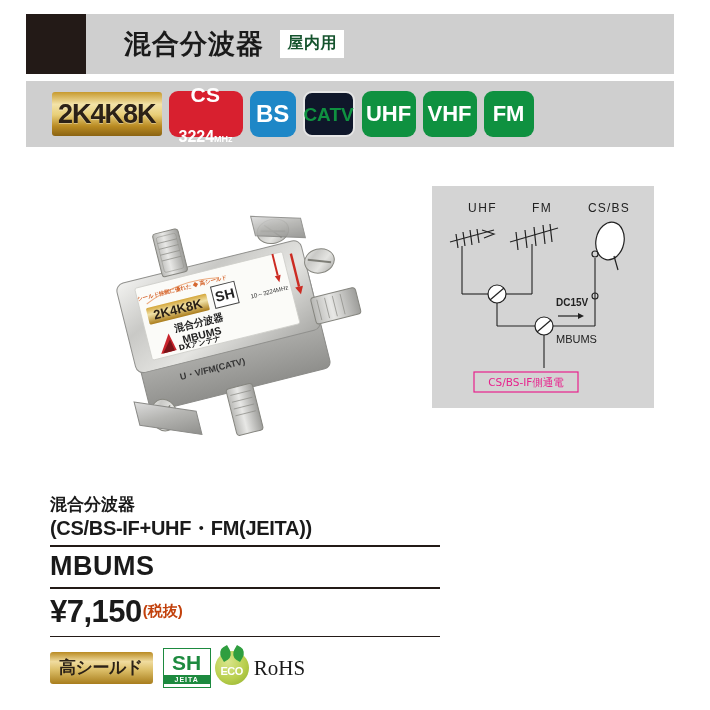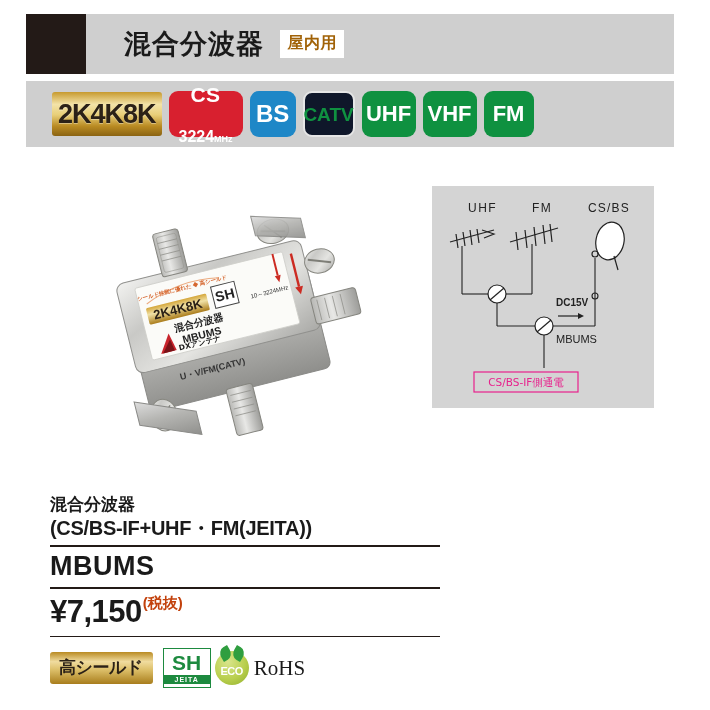--- a/index.html
+++ b/index.html
@@ -14,21 +14,21 @@
   .header-bar{
     position:absolute;left:26px;top:14px;width:648px;height:60px;
     background:#cfcfcf;display:flex;align-items:center;
   }
   .header-block{width:60px;height:60px;background:#231a17;flex:none;}
   .header-title{
     font-size:27px;font-weight:bold;color:#1a1a1a;letter-spacing:1px;
     margin-left:38px;line-height:1;
   }
   .header-tag{
-    display:inline-block;background:#ffffff;color:#a16207;
+    display:inline-block;background:#ffffff;color:#14532d;
     font-size:16px;font-weight:bold;padding:3px 7px 4px 7px;
     margin-left:12px;vertical-align:5px;letter-spacing:0.5px;
   }
 
   
   .badge-bar{
     position:absolute;left:26px;top:81px;width:648px;height:66px;
     background:#cfcfcf;display:flex;align-items:center;padding-left:26px;
     box-sizing:border-box;
   }
@@ -68,21 +68,21 @@
   }
   .diagram-panel svg{display:block;}
 
   
   .info{position:absolute;left:50px;top:494px;width:390px;}
   .rule{height:2px;background:#231a17;width:390px;}
   .rule.thin{height:1.5px;}
   .prod-name{font-size:17px;font-weight:bold;color:#1a1a1a;line-height:1.28;padding-bottom:4px;}
   .prod-name .l2{font-size:20px;letter-spacing:-0.3px;}
   .model{font-size:27px;font-weight:bold;color:#1a1a1a;letter-spacing:0.5px;padding:4px 0 5px 0;}
-  .price-row{display:flex;align-items:flex-start;padding:5px 0 6px 0;}
+  .price-row{display:flex;align-items:center;padding:5px 0 6px 0;}
   .price{font-size:31px;font-weight:bold;color:#1a1a1a;letter-spacing:-0.5px;}
   .price-tax{font-size:15px;font-weight:bold;color:#c2410c;margin-left:1px;}
 
   
   .cert-row{position:absolute;left:50px;top:648px;display:flex;align-items:center;}
   .cert-shield{
     background:linear-gradient(180deg,#b98a22 0%,#f0dc9f 30%,#ddc06a 55%,#a87d1c 100%);
     color:#2b2117;font-size:17px;font-weight:bold;padding:4px 10px 5px 9px;
     border-radius:3px;letter-spacing:-0.5px;
   }

